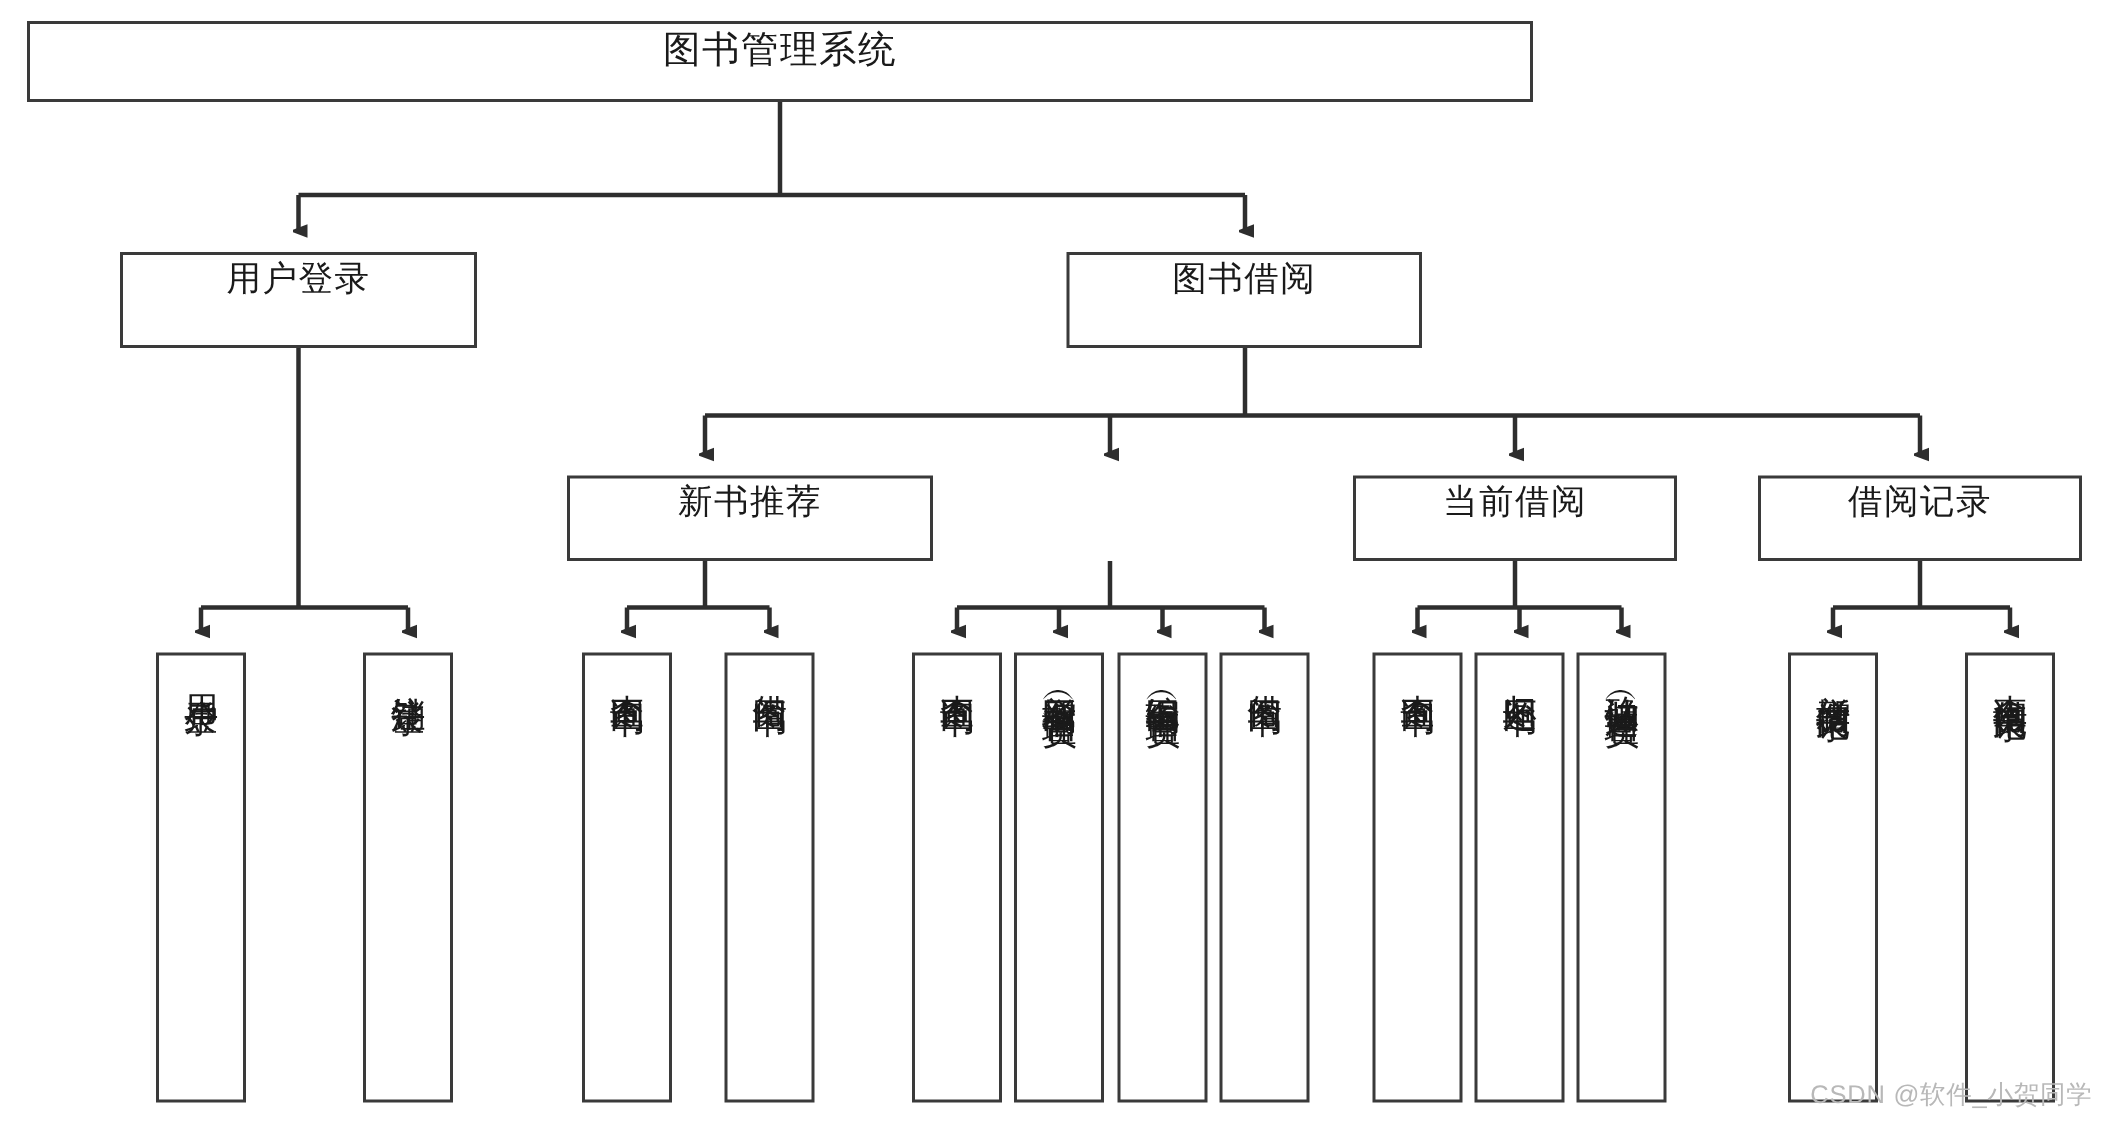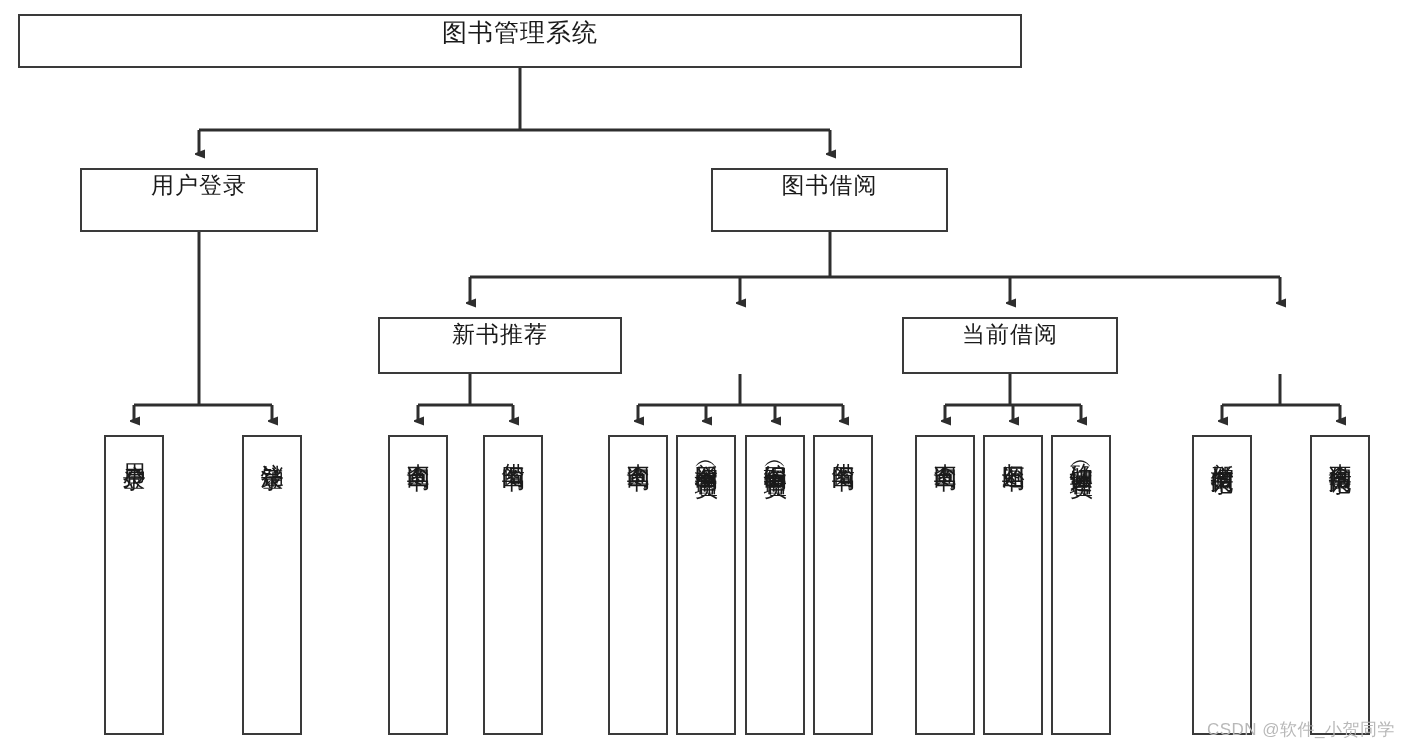--- a/index.html
+++ b/index.html
@@ -136,20 +136,23 @@
   <div class="node lvl2" style="left:711px; top:168px; width:237px; height:64px;">
     <span>图书借阅</span>
   </div>
 
   <div class="node lvl3" style="left:362px; top:317px; width:244px; height:57px;margin-left:16px;">
     <span>新书推荐</span>
   </div>
   <div class="node lvl3" style="left:902px; top:317px; width:216px; height:57px;">
     <span>当前借阅</span>
   </div>
+  <div class="node lvl3" style="left:1172px; top:317px; width:216px; height:57px;">
+    <span>借阅记录</span>
+  </div>
 
   <div class="node leaf" style="left:104px; top:435px; width:60px; height:300px;">
     <span class="vtext">用户登录</span>
   </div>
   <div class="node leaf" style="left:242px; top:435px; width:60px; height:300px;">
     <span class="vtext">注销登录</span>
   </div>
   <div class="node leaf" style="left:388px; top:435px; width:60px; height:300px;">
     <span class="vtext">查询图书</span>
   </div>

